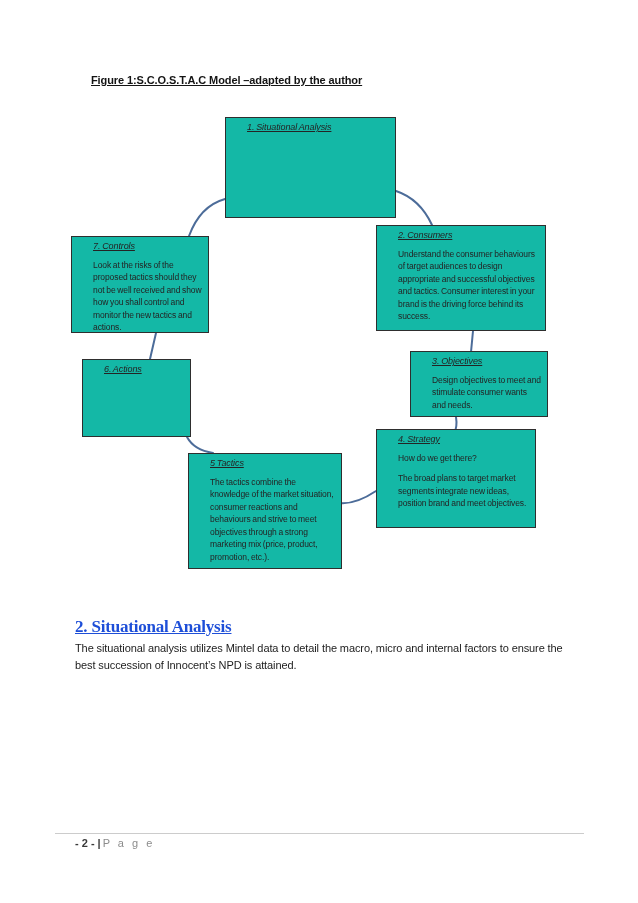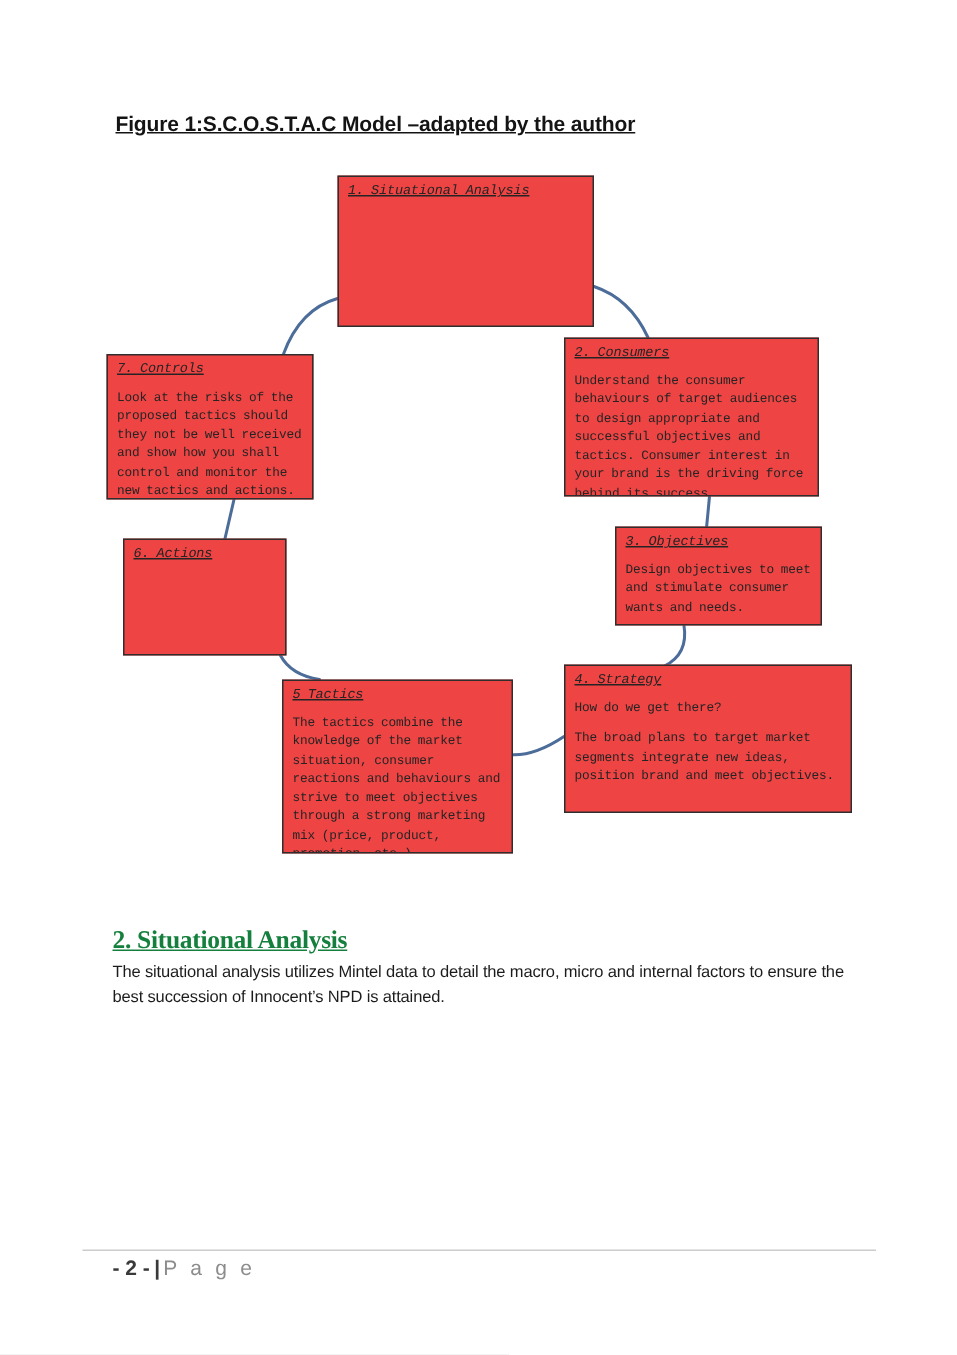--- a/index.html
+++ b/index.html
@@ -6,32 +6,32 @@
   .page{
     position:relative;
     width:638px;height:903px;
     background:#ffffff;
     font-family:"Liberation Sans",sans-serif;
     color:#1f1f1f;
     overflow:hidden;
     margin:0 auto;
   }
   .figure-caption{
-    position:absolute;left:77px;top:74px;
-    font-size:14px;font-weight:bold;text-decoration:underline;
+    position:absolute;left:91px;top:74px;
+    font-size:11px;font-weight:bold;text-decoration:underline;
     color:#141414;letter-spacing:-0.1px;
   }
   svg.connectors{position:absolute;left:0;top:0;}
   .dbox{
     position:absolute;box-sizing:border-box;
-    background:#ef4444;border:1.5px solid #2e2e2e;
-    padding:3px 5px 3px 6px;
+    background:#14b8a6;border:1.5px solid #2e2e2e;
+    padding:3px 5px 3px 21px;
     font-size:8.5px;line-height:12.5px;
     letter-spacing:-0.1px;word-spacing:-0.5px;
-    color:#242424;overflow:hidden;font-family:Liberation Mono, monospace;
+    color:#242424;overflow:hidden;
   }
   .dbox-title{
     font-style:italic;text-decoration:underline;
     margin-bottom:6px;font-size:9px;
   }
   .dbox-p + .dbox-p{margin-top:8px;}
   .section-heading{
     position:absolute;left:75px;top:617px;
     font-family:"Liberation Serif",serif;
     font-size:17px;font-weight:bold;text-decoration:underline;
@@ -41,21 +41,21 @@
     position:absolute;left:75px;top:640px;width:496px;
     font-size:11px;line-height:17px;color:#1c1c1c;
     letter-spacing:-0.1px;
   }
   .footer-rule{
     position:absolute;left:55px;top:833px;width:529px;height:1px;
     background:#cccccc;
   }
   .footer-text{
     position:absolute;left:75px;top:837px;
-    font-size:14px;color:#3d3d3d;
+    font-size:11px;color:#3d3d3d;
   }
   .footer-num{font-weight:bold;color:#3a3a3a;}
   .footer-sep{font-weight:bold;color:#3a3a3a;margin:0 2px 0 3px;}
   .footer-label{color:#8c8c8c;letter-spacing:2.5px;}
 </style>
 </head>
 <body>
 
 <div class="page">
 
@@ -78,41 +78,41 @@
   <div class="dbox" style="left:376px;top:225px;width:170px;height:106px;">
     <div class="dbox-title">2. Consumers</div>
     <div class="dbox-p">Understand the consumer behaviours of target audiences to design appropriate and successful objectives and tactics. Consumer interest in your brand is the driving force behind its success.</div>
   </div>
 
   <div class="dbox" style="left:410px;top:351px;width:138px;height:66px;">
     <div class="dbox-title">3. Objectives</div>
     <div class="dbox-p">Design objectives to meet and stimulate consumer wants and needs.</div>
   </div>
 
-  <div class="dbox" style="left:376px;top:443px;width:192px;height:99px;">
+  <div class="dbox" style="left:376px;top:429px;width:160px;height:99px;">
     <div class="dbox-title">4. Strategy</div>
     <div class="dbox-p">How do we get there?</div>
     <div class="dbox-p">The broad plans to target market segments integrate new ideas, position brand and meet objectives.</div>
   </div>
 
   <div class="dbox" style="left:188px;top:453px;width:154px;height:116px;">
     <div class="dbox-title">5 Tactics</div>
     <div class="dbox-p">The tactics combine the knowledge of the market situation, consumer reactions and behaviours and strive to meet objectives through a strong marketing mix (price, product, promotion, etc.).</div>
   </div>
 
   <div class="dbox" style="left:82px;top:359px;width:109px;height:78px;">
     <div class="dbox-title">6. Actions</div>
   </div>
 
   <div class="dbox" style="left:71px;top:236px;width:138px;height:97px;">
     <div class="dbox-title">7. Controls</div>
     <div class="dbox-p">Look at the risks of the proposed tactics should they not be well received and show how you shall control and monitor the new tactics and actions.</div>
   </div>
 
-  <div class="section-heading" style="color: #15803d;">2. Situational Analysis</div>
+  <div class="section-heading" style="color: #1d4ed8;">2. Situational Analysis</div>
   <div class="section-paragraph">The situational analysis utilizes Mintel data to detail the macro, micro and internal factors to ensure the best succession of Innocent’s NPD is attained.</div>
 
   <div class="footer-rule"></div>
   <div class="footer-text">
     <span class="footer-num">- 2 -</span><span class="footer-sep">|</span><span class="footer-label">P a g e</span>
   </div>
 
 </div>
 
 </body></html>

